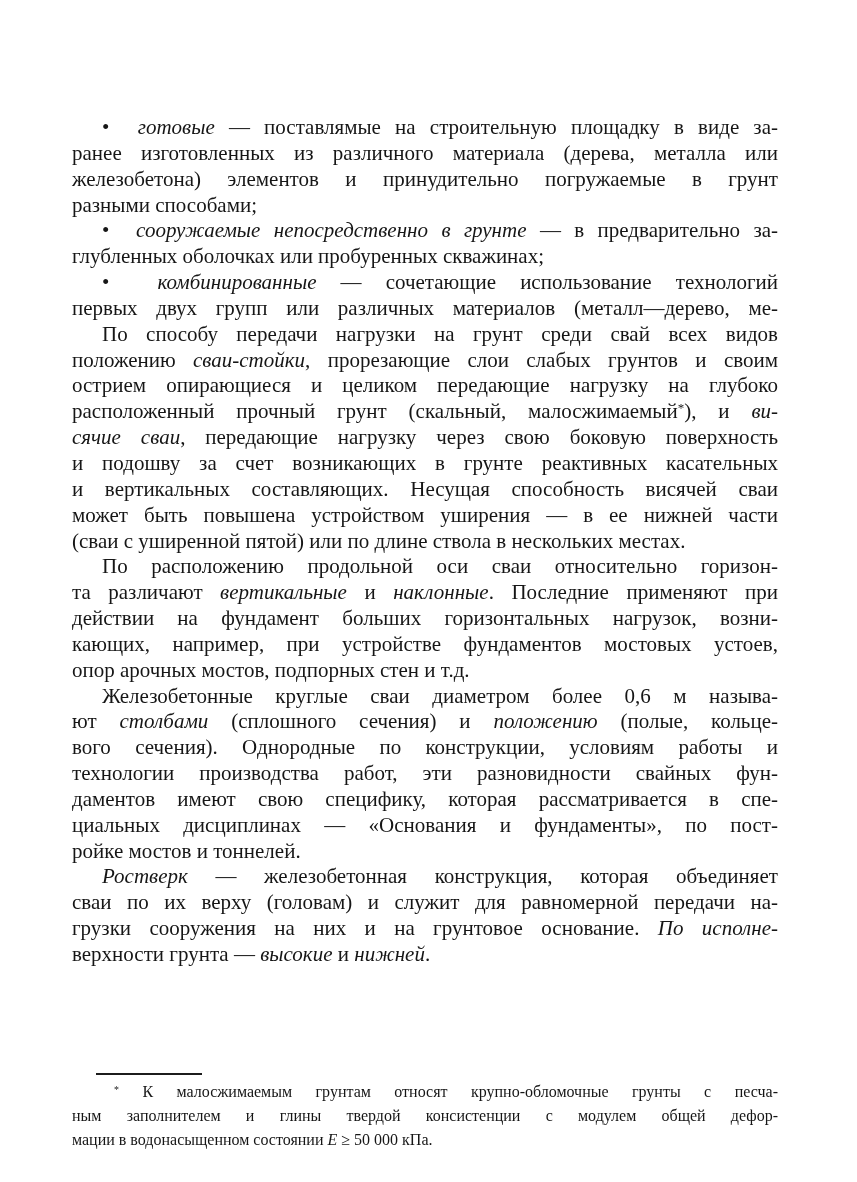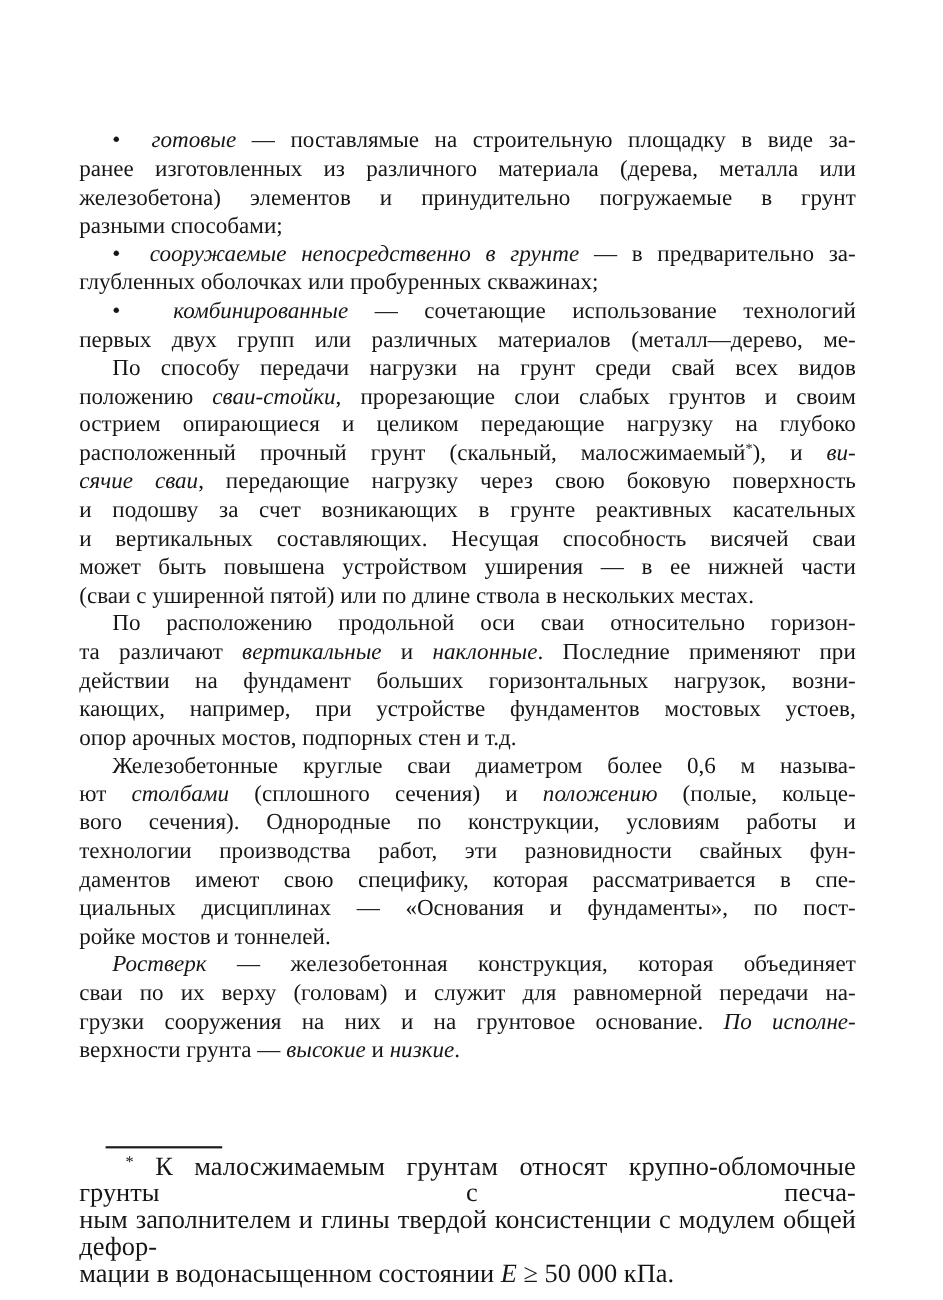--- a/index.html
+++ b/index.html
@@ -49,23 +49,23 @@
   }
   .sup {
     font-size: 0.62em;
     position: relative;
     top: -0.45em;
     line-height: 0;
   }
   .footnote {
     position: absolute;
     left: 72px;
-    top: 1010px;
+    top: 1041px;
     width: 706px;
-    font-size: 24px;
+    font-size: 16px;
     line-height: 24.2px;
   }
   .fn-sep {
     height: 0;
     width: 106px;
     border-top: 2px solid #1c1c1c;
     margin-left: 24px;
     margin-bottom: 5px;
   }
   .footnote .line.first {
@@ -115,21 +115,21 @@
         <div class="line"><span class="">вого сечения). Однородные по конструкции, условиям работы и</span></div>
         <div class="line"><span class="">технологии производства работ, эти разновидности свайных фун-</span></div>
         <div class="line"><span class="">даментов имеют свою специфику, которая рассматривается в спе-</span></div>
         <div class="line"><span class="">циальных дисциплинах — «Основания и фундаменты», по пост-</span></div>
         <div class="line last"><span class="">ройке мостов и тоннелей.</span></div>
       </div>
       <div class="para">
         <div class="line first"><span class="it">Ростверк</span><span class=""> — железобетонная конструкция, которая объединяет</span></div>
         <div class="line"><span class="">сваи по их верху (головам) и служит для равномерной передачи на-</span></div>
         <div class="line"><span class="">грузки сооружения на них и на грунтовое основание. </span><span class="it">По исполне-</span></div>
-        <div class="line last"><span class="">верхности грунта — </span><span class="it">высокие</span><span class=""> и </span><span class="it">низкие</span><span class="">.</span></div>
+        <div class="line last"><span class="">верхности грунта — </span><span class="it">высокие</span><span class=""> и </span><span class="it">нижней</span><span class="">.</span></div>
       </div>
     </div>
   <div class="footnote">
     <div class="fn-sep"></div>
     <div id="footnote-lines">
         <div class="line first"><span class=" sup">*</span><span class=""> К малосжимаемым грунтам относят крупно-обломочные грунты с песча-</span></div>
         <div class="line"><span class="">ным заполнителем и глины твердой консистенции с модулем общей дефор-</span></div>
         <div class="line last"><span class="">мации в водонасыщенном состоянии </span><span class="it">E</span><span class=""> ≥ 50 000 кПа.</span></div>
       </div>
   </div>

